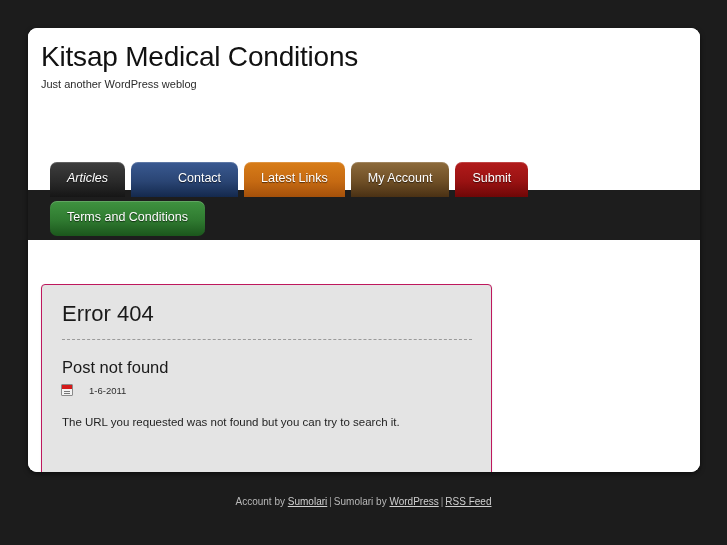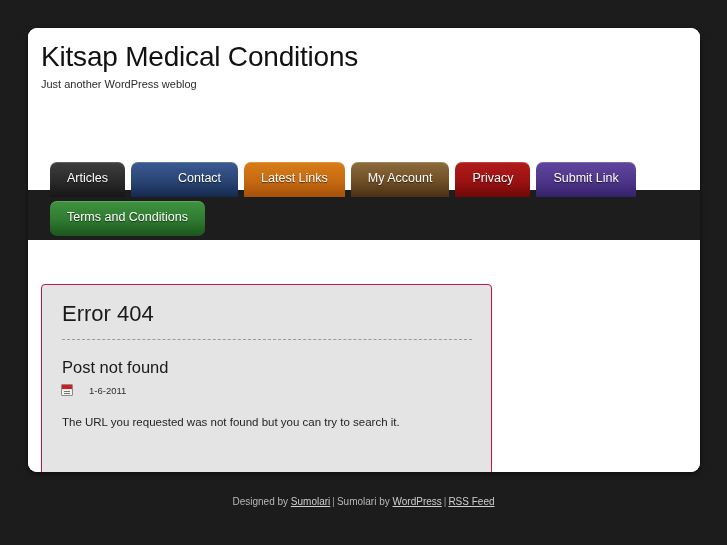--- a/index.html
+++ b/index.html
@@ -101,21 +101,21 @@
     margin-bottom: 2px;
     border-radius: 7px 7px 0 0;
     color: #ffffff;
     font-size: 12.5px;
     white-space: nowrap;
     text-align: center;
     text-shadow: 0 1px 1px rgba(0,0,0,0.6);
     cursor: pointer;
     box-shadow: inset 0 1px 0 rgba(255,255,255,0.18);
   }
-  .tab.t-articles  { background: linear-gradient(to bottom, #3e3e3e 0%, #2a2a2a 55%, #161616 100%); }
+  .tab.t-articles  { background: linear-gradient(to bottom, #3e3e3e 0%, #2a2a2a 55%, #161616 100%); font-style: italic; }
   .tab.t-contact   { background: linear-gradient(to bottom, #3a5a92 0%, #2a4574 55%, #14294d 100%); padding-left: 47px; }
   .tab.t-latest    { background: linear-gradient(to bottom, #d87d18 0%, #c66a12 55%, #a4500a 100%); }
   .tab.t-account   { background: linear-gradient(to bottom, #8d6b3c 0%, #6f4f26 55%, #4a3114 100%); }
   .tab.t-privacy   { background: linear-gradient(to bottom, #b21b1b 0%, #9a1212 55%, #6f0707 100%); }
   .tab.t-submit    { background: linear-gradient(to bottom, #60459e 0%, #4e3589 55%, #34216a 100%); }
   .tab.t-terms     { background: linear-gradient(to bottom, #3f9340 0%, #2f7a30 55%, #1b561c 100%); }
 
   .tab.second-row {
     margin-top: 2px;
     border-radius: 7px;
@@ -254,24 +254,21 @@
       <div class="tab t-contact">
         <span>Contact</span>
       </div>
       <div class="tab t-latest">
         <span>Latest Links</span>
       </div>
       <div class="tab t-account">
         <span>My Account</span>
       </div>
       <div class="tab t-privacy">
-        <span>Privacy</span>
-      </div>
-      <div class="tab t-submit">
-        <span>Submit Link</span>
+        <span>Submit</span>
       </div>
       <div class="tab t-terms second-row">
         <span>Terms and Conditions</span>
       </div>
     </div>
   </div>
 
   <div class="content-wrap">
     <div class="content-box">
 
@@ -286,16 +283,16 @@
       </div>
 
       <div class="post-body">The URL you requested was not found but you can try to search it.</div>
 
     </div>
   </div>
 
 </div>
 
 <div class="footer">
-  <span>Designed by</span>
+  <span>Account by</span>
   <a>Sumolari</a><span class="sep">|</span><span>Sumolari by</span>
   <a>WordPress</a><span class="sep">|</span><a>RSS Feed</a>
 </div>
 
 </body></html>

